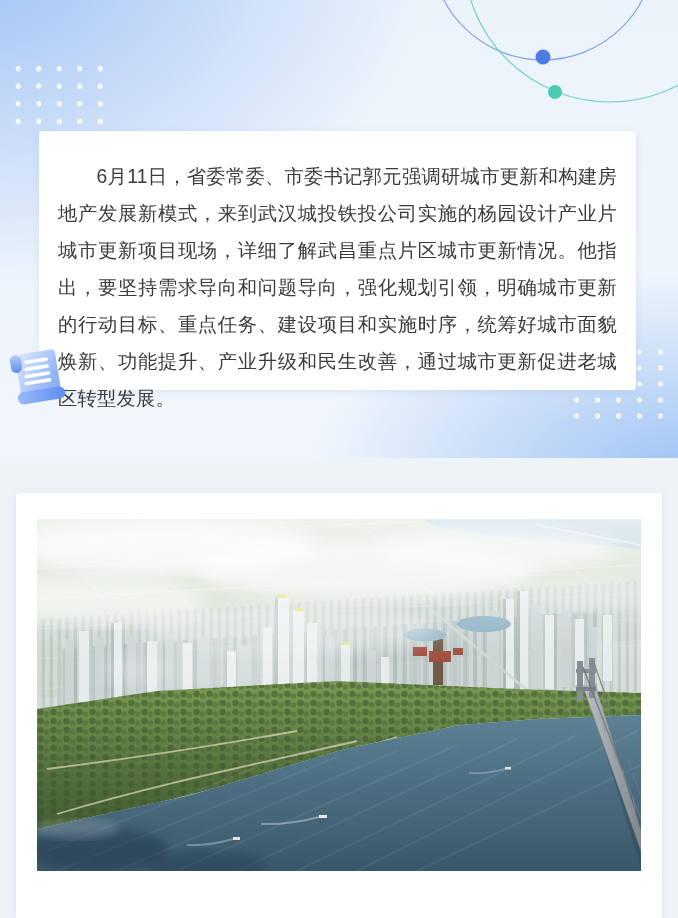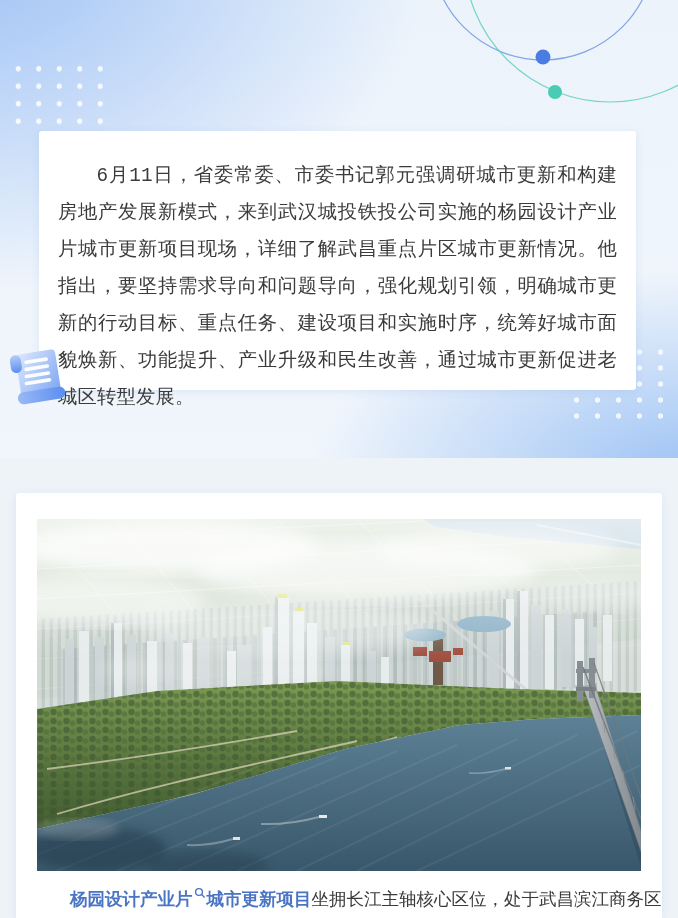--- a/index.html
+++ b/index.html
@@ -1,20 +1,20 @@
 <!DOCTYPE html>
 <html><head>
 <meta charset="utf-8">
 <style>
   * { margin:0; padding:0; box-sizing:border-box; }
   html,body { background:#e8eef5; }
   .page {
     position:relative; width:678px; height:918px; overflow:hidden;
     background:#eef3f8;
-    font-family:Liberation Mono, monospace;
+    font-family:Liberation Sans, sans-serif;
   }
   
   .bg-top {
     position:absolute; left:0; top:0; width:678px; height:458px;
     background:
       radial-gradient(ellipse 760px 560px at -6% -12%, #9cc0f5 0%, rgba(156,192,245,0) 62%),
       radial-gradient(ellipse 620px 330px at 102% 104%, #9cc2f4 0%, rgba(156,194,244,0) 62%),
       linear-gradient(#ecf3fb, #f1f6fc);
   }
   .dots-left {
@@ -289,21 +289,15 @@
           <g stroke="#8a9095" stroke-width="1" opacity=".8">
             <line x1="566" y1="200" x2="568" y2="214"></line>
               <line x1="576" y1="226" x2="578" y2="240"></line>
             <line x1="586" y1="252" x2="588" y2="266"></line>
               <line x1="596" y1="278" x2="598" y2="292"></line>
           </g>
         </g>
       </svg>
     </div>
 
-    <p class="caption">
-      <span class="blue">杨园设计产业片</span><span class="sup-search"><svg width="12" height="12" viewBox="0 0 12 12">
-            <circle cx="5" cy="5" r="3.4" fill="none" stroke="#4a74c4" stroke-width="1.4"></circle>
-            <line x1="7.6" y1="7.6" x2="10.6" y2="10.6" stroke="#4a74c4" stroke-width="1.4"></line>
-          </svg></span><span class="blue">城市更新项目</span><span>坐拥长江主轴核心区位，处于武昌滨江商务区</span>
-    </p>
   </div>
 
 </div>
 
 </body></html>

